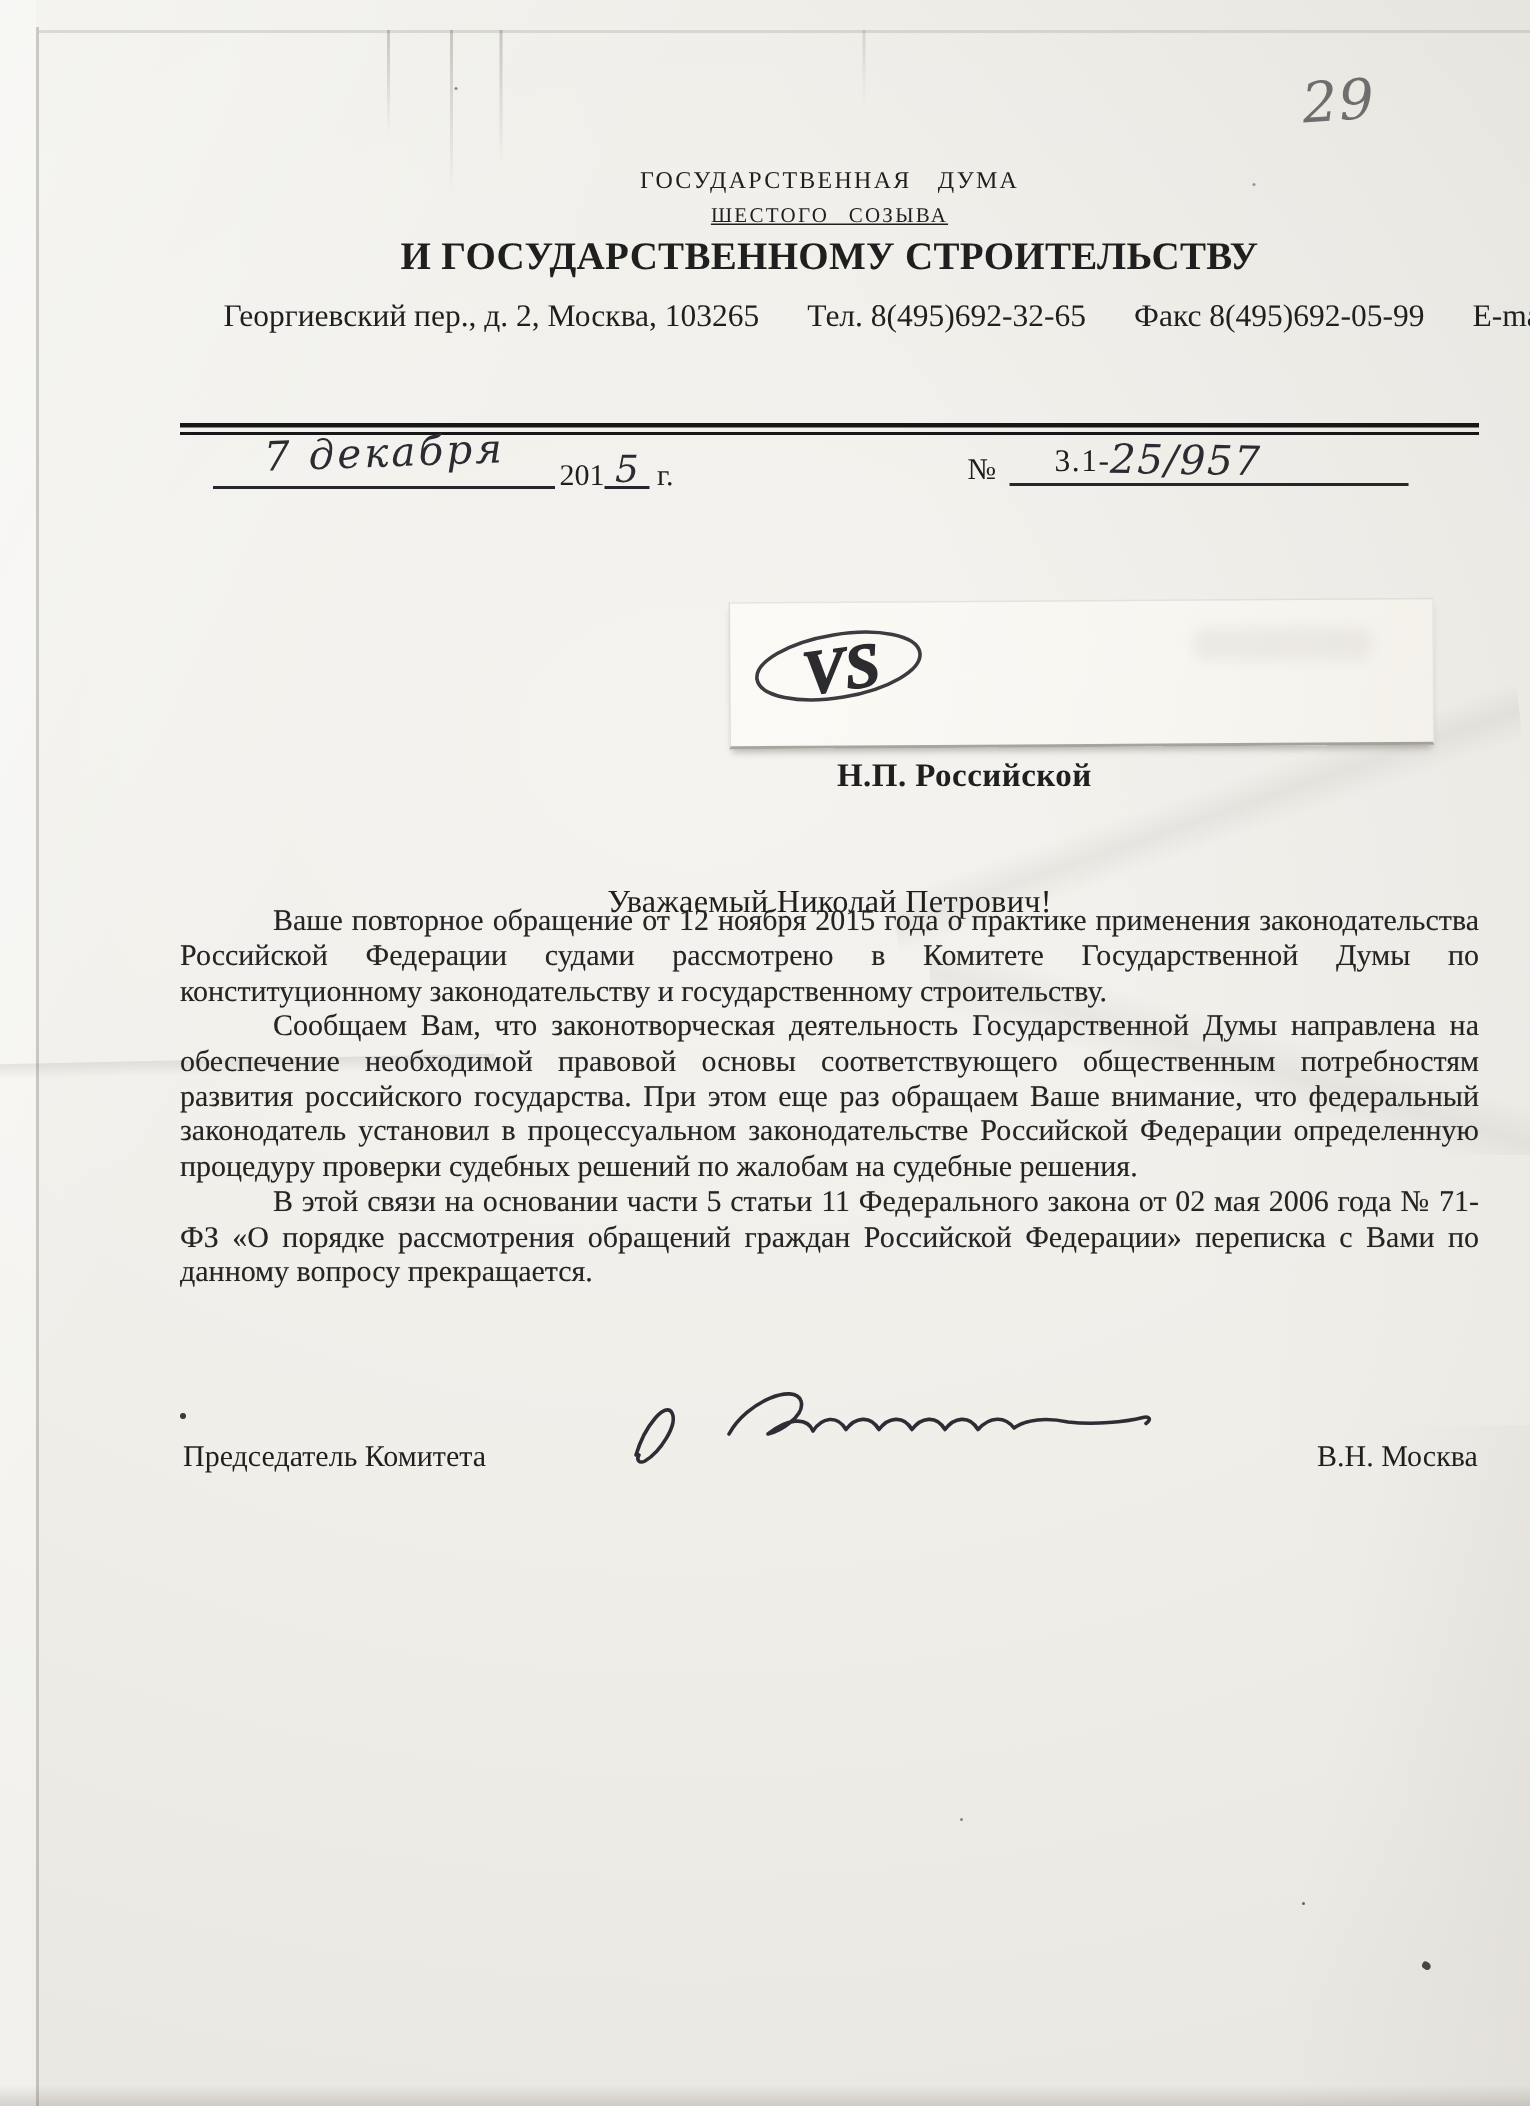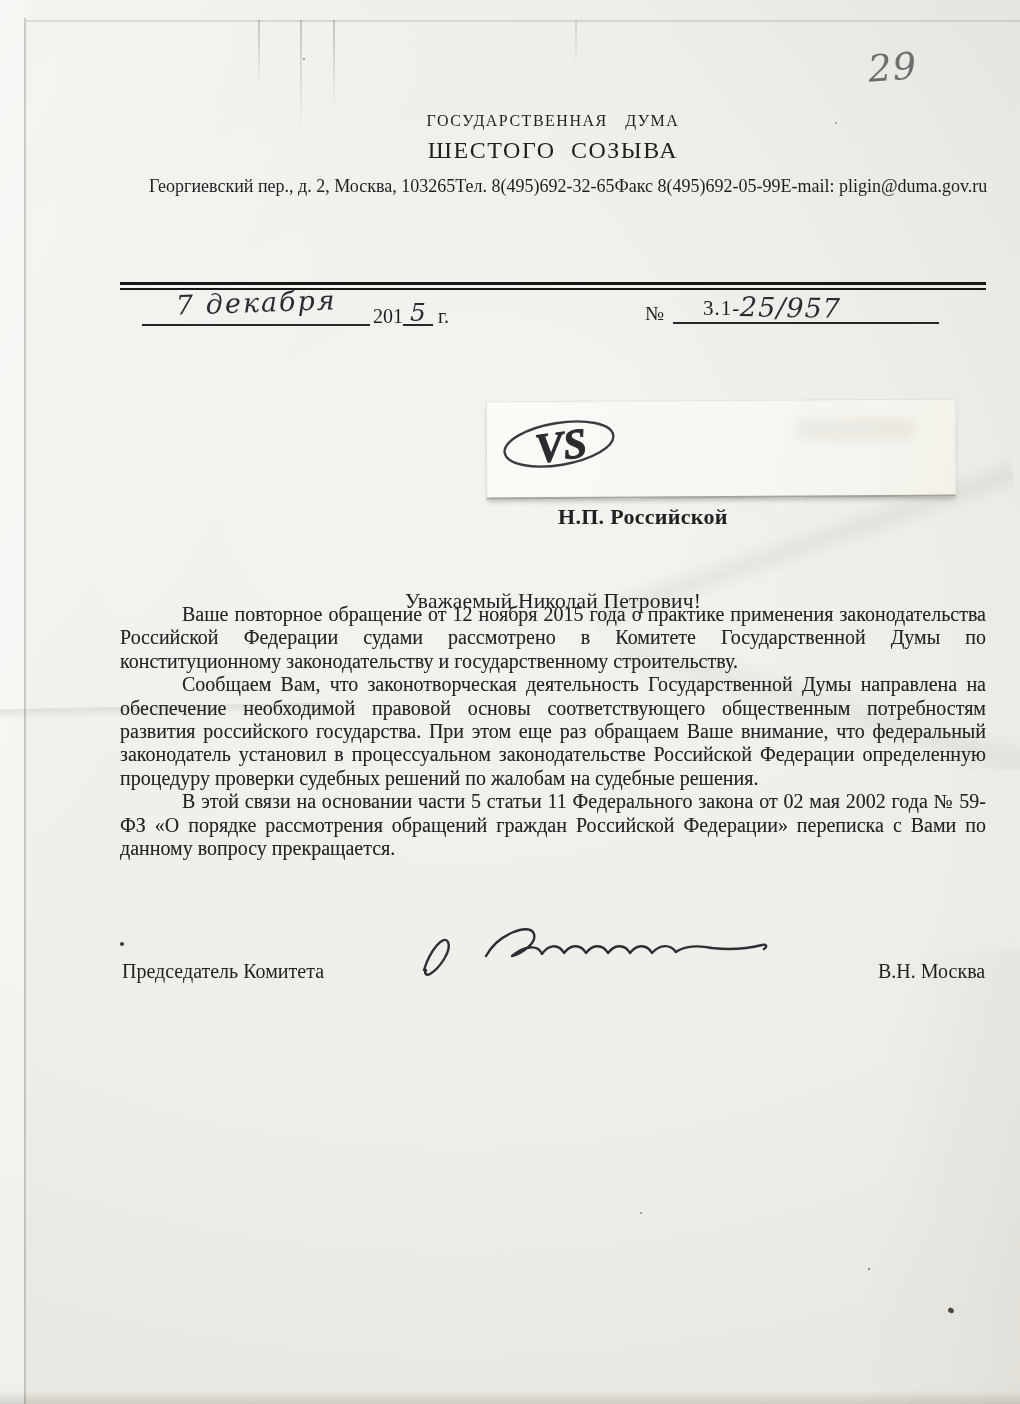--- a/index.html
+++ b/index.html
@@ -19,24 +19,24 @@
   .edge-top{position:absolute;left:26px;top:20px;right:0;height:2px;background:rgba(110,104,94,0.18);}
   .edge-bottom{position:absolute;left:0;right:0;bottom:0;height:14px;background:linear-gradient(to bottom,rgba(0,0,0,0),rgba(95,90,80,0.20));}
   .streak{position:absolute;top:20px;width:2px;height:70px;background:linear-gradient(to bottom,rgba(70,65,58,0.25),rgba(70,65,58,0));}
   .crease{position:absolute;pointer-events:none;}
   .speck{position:absolute;border-radius:50%;}
 
   
   .head{position:absolute;left:120px;top:112px;width:866px;text-align:center;}
   .org1{font-size:16px;letter-spacing:1.5px;word-spacing:12px;}
   .org2{font-size:22px;letter-spacing:0.3px;margin-top:4px;}
-  .org3{font-size:24px;letter-spacing:1.5px;word-spacing:8px;margin-top:7px;}
+  .org3{font-size:14px;letter-spacing:1.5px;word-spacing:8px;margin-top:7px;text-decoration:underline;}
   .com1{font-size:26px;font-weight:bold;margin-top:11px;letter-spacing:0.2px;}
   .com2{font-size:26px;font-weight:bold;margin-top:3px;letter-spacing:0.2px;}
-  .contacts{display:flex;justify-content:space-between;width:808px;margin:12px auto 0 auto;font-size:18px;white-space:nowrap;}
+  .contacts{display:flex;justify-content:space-between;width:808px;margin:12px auto 0 auto;font-size:21px;white-space:nowrap;gap:32px;}
   .rule{position:absolute;left:120px;top:282px;width:866px;height:3px;border-top:3px solid #171717;border-bottom:2px solid #171717;}
 
   
   .refrow{position:absolute;left:120px;top:294px;width:866px;height:42px;font-size:20px;}
   .hand{font-family:"DejaVu Serif","Liberation Serif",serif;font-style:italic;color:#2b2b31;}
   .date-hand{position:absolute;left:22px;top:-6px;width:228px;border-bottom:2px solid #26262c;text-align:center;font-size:27px;height:36px;}
   .date-hand .hw{display:inline-block;transform:rotate(-2deg) translateY(-1px);letter-spacing:2px;}
   .year{position:absolute;left:253px;top:6px;}
   .year-hand{display:inline-block;width:30px;border-bottom:2px solid #26262c;text-align:center;font-size:25px;transform:translateY(-2px);height:26px;}
   .num-label{position:absolute;left:525px;top:8px;}
@@ -92,20 +92,21 @@
   <div class="speck" style="left:868px;top:1268px;width:2px;height:2px;background:#6a655c;"></div>
   <div class="speck" style="left:640px;top:1212px;width:2px;height:2px;background:#8b867c;"></div>
   <div class="speck" style="left:303px;top:58px;width:2px;height:2px;background:#8b867c;"></div>
   <div class="speck" style="left:835px;top:122px;width:2px;height:2px;background:#9a948a;"></div>
 
   <div class="pagenum">29</div>
 
   <div class="head">
     <div class="org1">ГОСУДАРСТВЕННАЯ ДУМА</div>
     <div class="org3">ШЕСТОГО СОЗЫВА</div>
+    <div class="com2">И ГОСУДАРСТВЕННОМУ СТРОИТЕЛЬСТВУ</div>
     <div class="contacts">
       <span>Георгиевский пер., д. 2, Москва, 103265</span>
       <span>Тел. 8(495)692-32-65</span>
       <span>Факс 8(495)692-05-99</span>
       <span>E-mail: pligin@duma.gov.ru</span>
     </div>
   </div>
   <div class="rule"></div>
 
   <div class="refrow">
@@ -130,21 +131,21 @@
     </svg>
   </div>
 
   <div class="addressee">Н.П. Российской</div>
 
   <div class="salutation">Уважаемый Николай Петрович!</div>
 
   <div class="letter-body">
     <p>Ваше повторное обращение от 12 ноября 2015 года о практике применения законодательства Российской Федерации судами рассмотрено в Комитете Государственной Думы по конституционному законодательству и государственному строительству.</p>
     <p>Сообщаем Вам, что законотворческая деятельность Государственной Думы направлена на обеспечение необходимой правовой основы соответствующего общественным потребностям развития российского государства. При этом еще раз обращаем Ваше внимание, что федеральный законодатель установил в процессуальном законодательстве Российской Федерации определенную процедуру проверки судебных решений по жалобам на судебные решения.</p>
-    <p>В этой связи на основании части 5 статьи 11 Федерального закона от 02 мая 2002 года № 59-ФЗ «О порядке рассмотрения обращений граждан Российской Федерации» переписка с Вами по данному вопросу прекращается.</p>
+    <p>В этой связи на основании части 5 статьи 11 Федерального закона от 02 мая 2006 года № 71-ФЗ «О порядке рассмотрения обращений граждан Российской Федерации» переписка с Вами по данному вопросу прекращается.</p>
   </div>
 
   <div class="sig-title">Председатель Комитета</div>
   <svg class="sig-svg" width="370" height="72" viewBox="0 0 370 72">
     <g fill="none" stroke="#2d2d33" stroke-width="2.4" stroke-linecap="round" stroke-linejoin="round">
       <path d="M16 48 C22 28 36 12 40 20 C44 28 32 46 22 52 C18 54 16 51 18 48"></path>
       <path d="M78 34 C90 12 122 0 126 12 C129 22 112 32 104 34 C116 24 130 22 134 32 C140 23 150 21 156 31 C162 23 172 21 178 31 C184 23 194 21 200 31 C206 23 216 21 222 31 C228 23 238 21 244 31 C252 22 262 22 268 30 C276 24 290 23 304 26 C322 28 342 26 354 23 C358 22 360 24 356 27"></path>
     </g>
   </svg>
   <div class="sig-name">В.Н. Москва</div>

